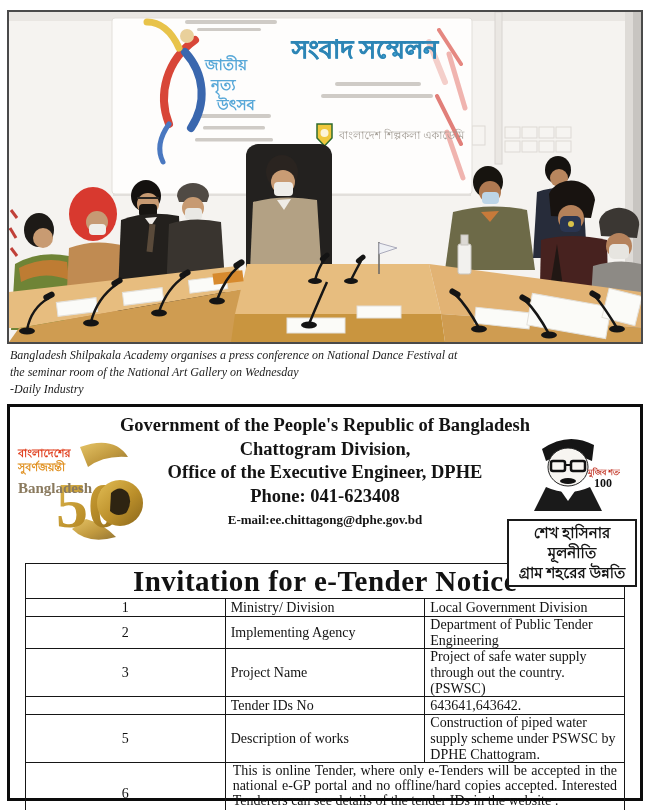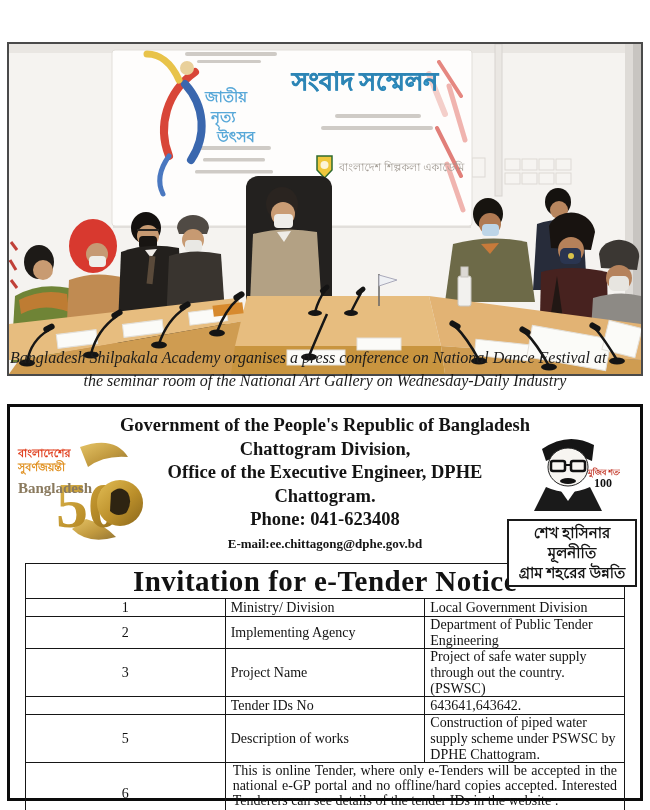--- a/index.html
+++ b/index.html
@@ -1,27 +1,27 @@
 <!DOCTYPE html>
 <html><head>
 <meta charset="utf-8">
 <style>
   html,body{margin:0;padding:0;background:#ffffff;}
   body{width:650px;height:810px;position:relative;overflow:hidden;
        font-family:"Liberation Serif", serif;color:#111;}
 
   
   .photo-frame{position:absolute;left:7px;top:10px;width:632px;height:330px;
-               border:2px solid #4a4a4a;background:#4d7c0f;overflow:hidden;margin-top:32px;}
+               border:2px solid #4a4a4a;background:#4d7c0f;overflow:hidden;}
   .photo-frame svg{display:block;}
 
   
   .caption{position:absolute;left:10px;top:347px;width:630px;
-           font-style:italic;font-size:16px;line-height:1.42;color:#1c1c1c;}
-  .caption-row2{display:flex;justify-content:center;}
+           font-style:italic;font-size:12px;line-height:1.42;color:#1c1c1c;}
+  .caption-row2{display:flex;justify-content:flex-start;flex-direction:column;}
 
   
   .notice-box{position:absolute;left:7px;top:404px;width:630px;height:391px;
               border:3px solid #0c0c0c;background:#fff;}
   .notice-header{position:relative;height:148px;text-align:center;padding-top:7px;
                  font-weight:bold;font-size:18.5px;line-height:23.5px;color:#141414;}
   .hdr-line{white-space:nowrap;}
   .hdr-email{font-size:13px;}
 
   .logo-left{position:absolute;left:6px;top:26px;width:150px;height:114px;}
@@ -251,21 +251,20 @@
     <span>-Daily Industry</span>
   </div>
 </div>
 
 <div class="notice-box">
 
   <div class="notice-header">
     <div class="hdr-line">Government of the People's Republic of Bangladesh</div>
     <div class="hdr-line">Chattogram Division,</div>
     <div class="hdr-line">Office of the Executive Engineer, DPHE</div>
-    <div class="hdr-line">Chattogram.</div>
     <div class="hdr-line">Phone: 041-623408</div>
     <div class="hdr-line hdr-email">E-mail:ee.chittagong@dphe.gov.bd</div>
 
     <div class="logo-left">
       <svg width="150" height="114" viewBox="0 0 150 114">
         <defs>
           <linearGradient id="gg" x1="0" y1="0" x2="1" y2="1">
             <stop offset="0" stop-color="#e2bd55"></stop>
               <stop offset=".55" stop-color="#bb8f2a"></stop>
             <stop offset="1" stop-color="#8a671c"></stop>

